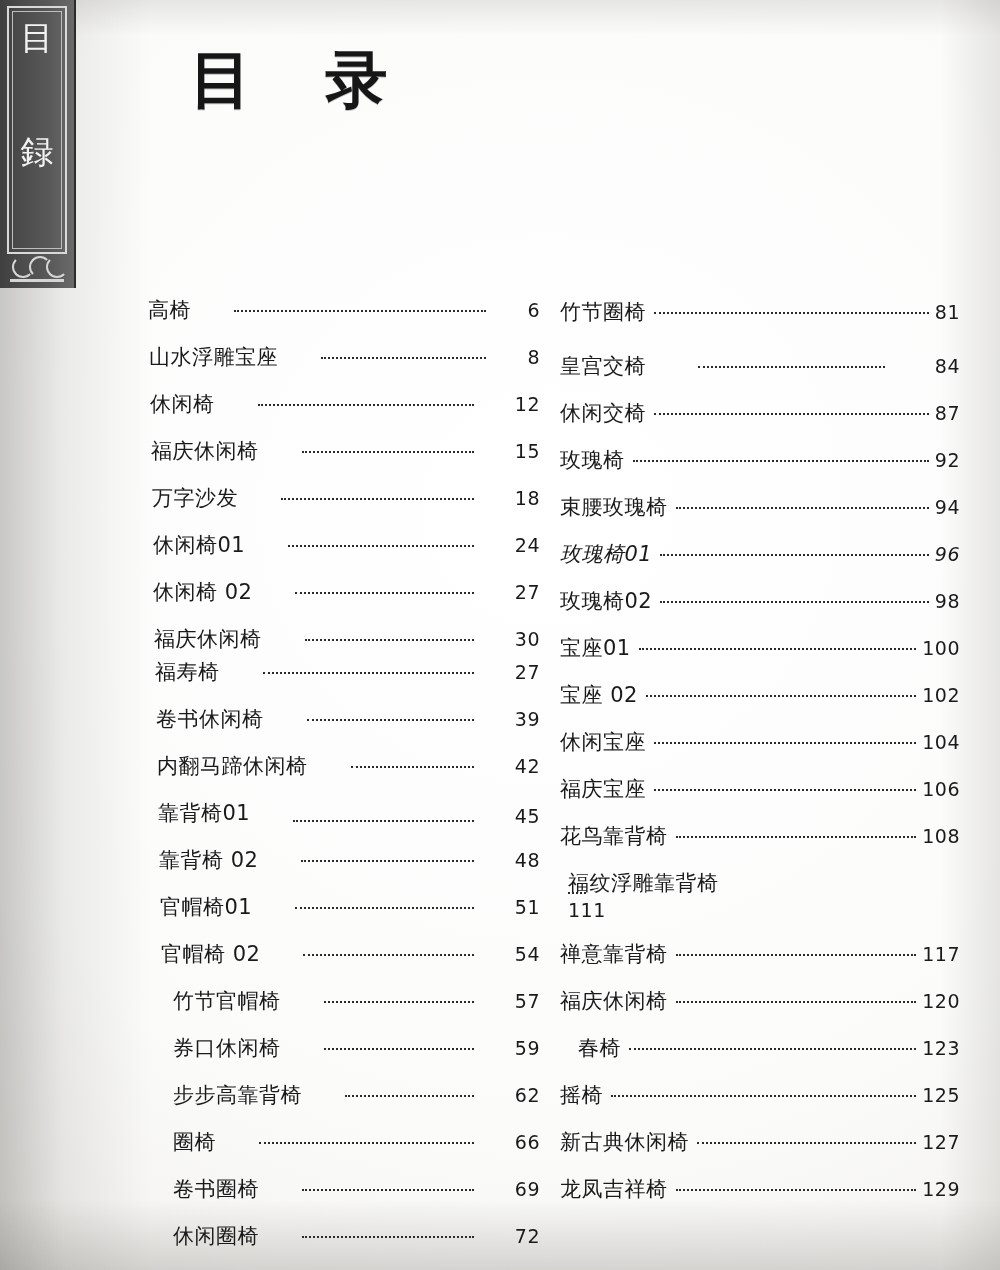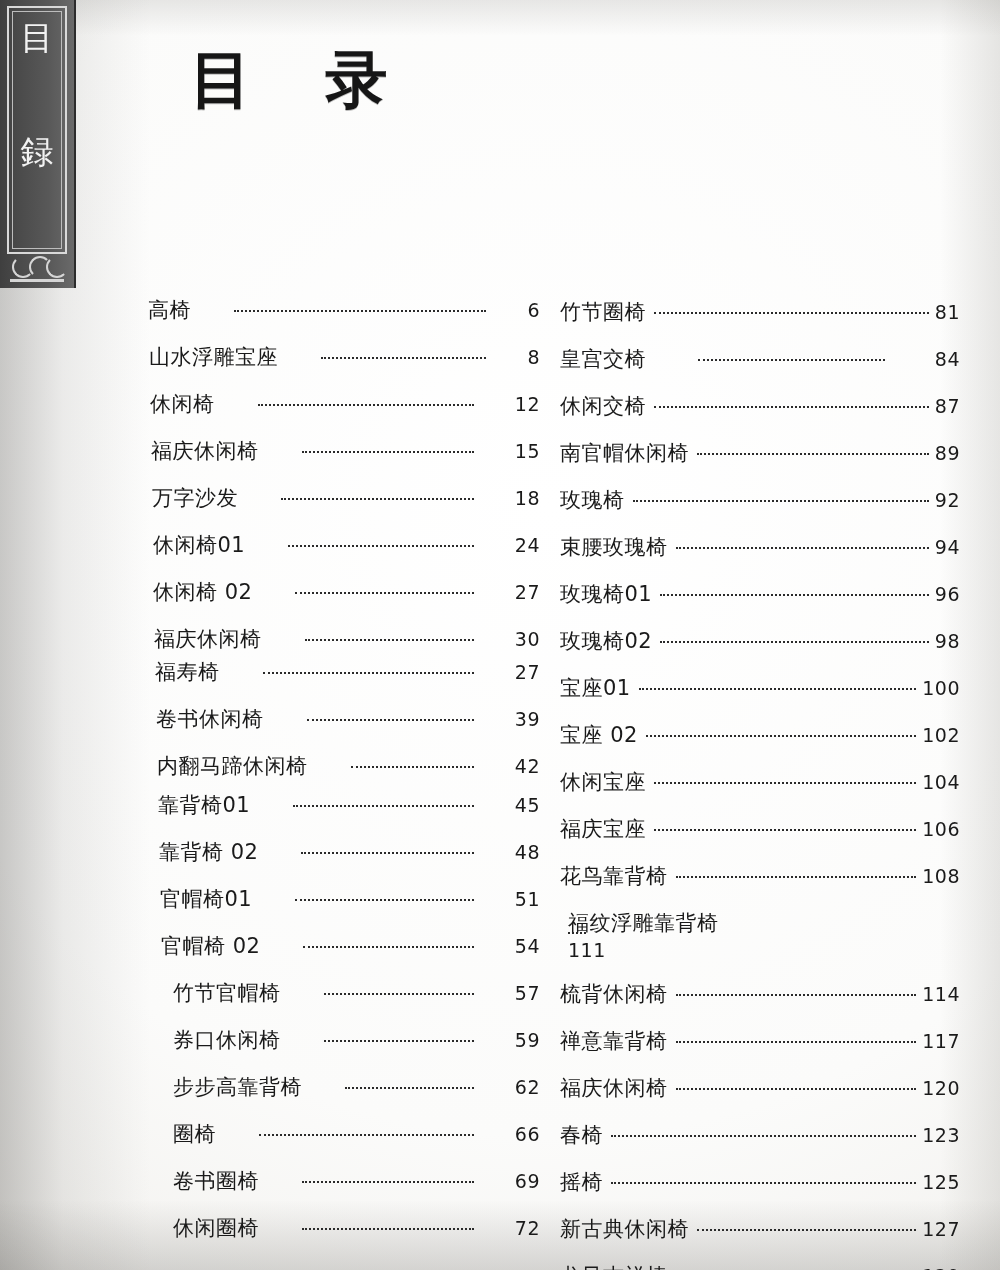--- a/index.html
+++ b/index.html
@@ -240,21 +240,21 @@
         <div class="entry" style="margin-top: 19px; padding-left: 8px;">
           <span class="label">卷书休闲椅</span>
           <span class="dots"></span>
           <span class="page-no">39</span>
         </div>
         <div class="entry" style="margin-top: 19px; padding-left: 9px;">
           <span class="label">内翻马蹄休闲椅</span>
           <span class="dots"></span>
           <span class="page-no">42</span>
         </div>
-        <div class="entry" style="margin-top: 11px; padding-left: 10px;">
+        <div class="entry" style="margin-top: 19px; padding-left: 10px; align-items: flex-end;">
           <span class="label">靠背椅01</span>
           <span class="dots"></span>
           <span class="page-no">45</span>
         </div>
         <div class="entry" style="margin-top: 19px; padding-left: 11px;">
           <span class="label">靠背椅 02</span>
           <span class="dots"></span>
           <span class="page-no">48</span>
         </div>
         <div class="entry" style="margin-top: 19px; padding-left: 12px;">
@@ -297,46 +297,41 @@
           <span class="dots"></span>
           <span class="page-no">72</span>
         </div>
       </div>
     <div class="col col-right" id="col-right">
         <div class="entry" style="margin-top: 2px;">
           <span class="label">竹节圈椅</span>
           <span class="dots"></span>
           <span class="page-no">81</span>
         </div>
-        <div class="entry" style="margin-top: 19px; gap: 44px;">
+        <div class="entry" style="margin-top: 26px; gap: 44px;">
           <span class="label">皇宫交椅</span>
           <span class="dots"></span>
           <span class="page-no">84</span>
         </div>
         <div class="entry" style="margin-top: 19px;">
           <span class="label">休闲交椅</span>
           <span class="dots"></span>
           <span class="page-no">87</span>
         </div>
         <div class="entry" style="margin-top: 19px;">
-          <span class="label">南官帽休闲椅</span>
-          <span class="dots"></span>
-          <span class="page-no">89</span>
-        </div>
-        <div class="entry" style="margin-top: 19px;">
           <span class="label">玫瑰椅</span>
           <span class="dots"></span>
           <span class="page-no">92</span>
         </div>
         <div class="entry" style="margin-top: 19px;">
           <span class="label">束腰玫瑰椅</span>
           <span class="dots"></span>
           <span class="page-no">94</span>
         </div>
-        <div class="entry" style="margin-top: 19px;">
+        <div class="entry" style="margin-top: 19px; font-style: italic;">
           <span class="label">玫瑰椅01</span>
           <span class="dots"></span>
           <span class="page-no">96</span>
         </div>
         <div class="entry" style="margin-top: 19px;">
           <span class="label">玫瑰椅02</span>
           <span class="dots"></span>
           <span class="page-no">98</span>
         </div>
         <div class="entry" style="margin-top: 19px;">
@@ -363,35 +358,30 @@
           <span class="label">花鸟靠背椅</span>
           <span class="dots"></span>
           <span class="page-no">108</span>
         </div>
         <div class="entry" style="margin-top: 19px; flex-direction: column;">
           <span class="label">福纹浮雕靠背椅</span>
           <span class="dots"></span>
           <span class="page-no">111</span>
         </div>
         <div class="entry" style="margin-top: 19px;">
-          <span class="label">梳背休闲椅</span>
-          <span class="dots"></span>
-          <span class="page-no">114</span>
-        </div>
-        <div class="entry" style="margin-top: 19px;">
           <span class="label">禅意靠背椅</span>
           <span class="dots"></span>
           <span class="page-no">117</span>
         </div>
         <div class="entry" style="margin-top: 19px;">
           <span class="label">福庆休闲椅</span>
           <span class="dots"></span>
           <span class="page-no">120</span>
         </div>
-        <div class="entry" style="margin-top: 19px;">
+        <div class="entry" style="margin-top: 19px; margin-left: 18px;">
           <span class="label">春椅</span>
           <span class="dots"></span>
           <span class="page-no">123</span>
         </div>
         <div class="entry" style="margin-top: 19px;">
           <span class="label">摇椅</span>
           <span class="dots"></span>
           <span class="page-no">125</span>
         </div>
         <div class="entry" style="margin-top: 19px;">

